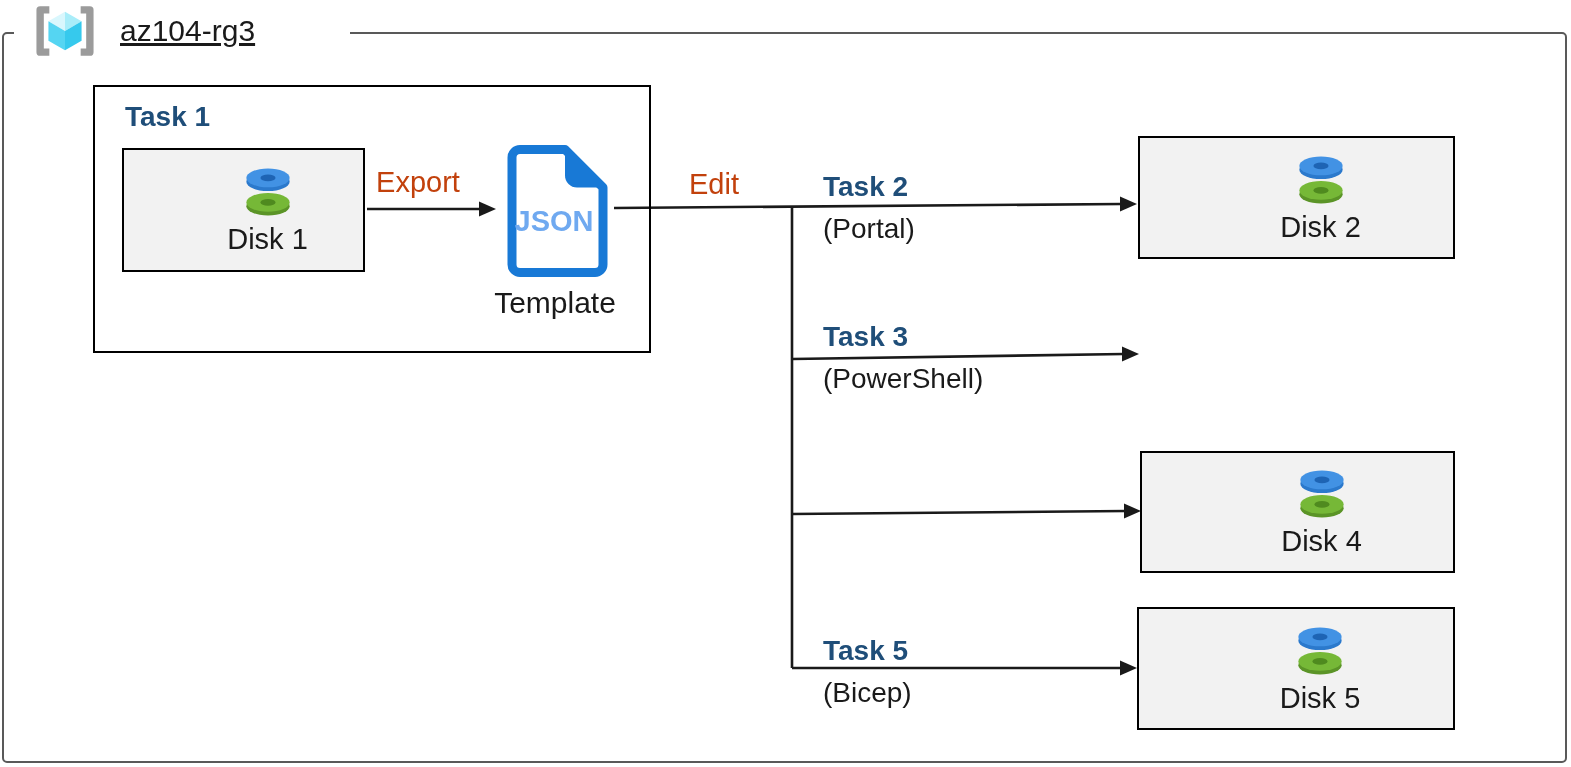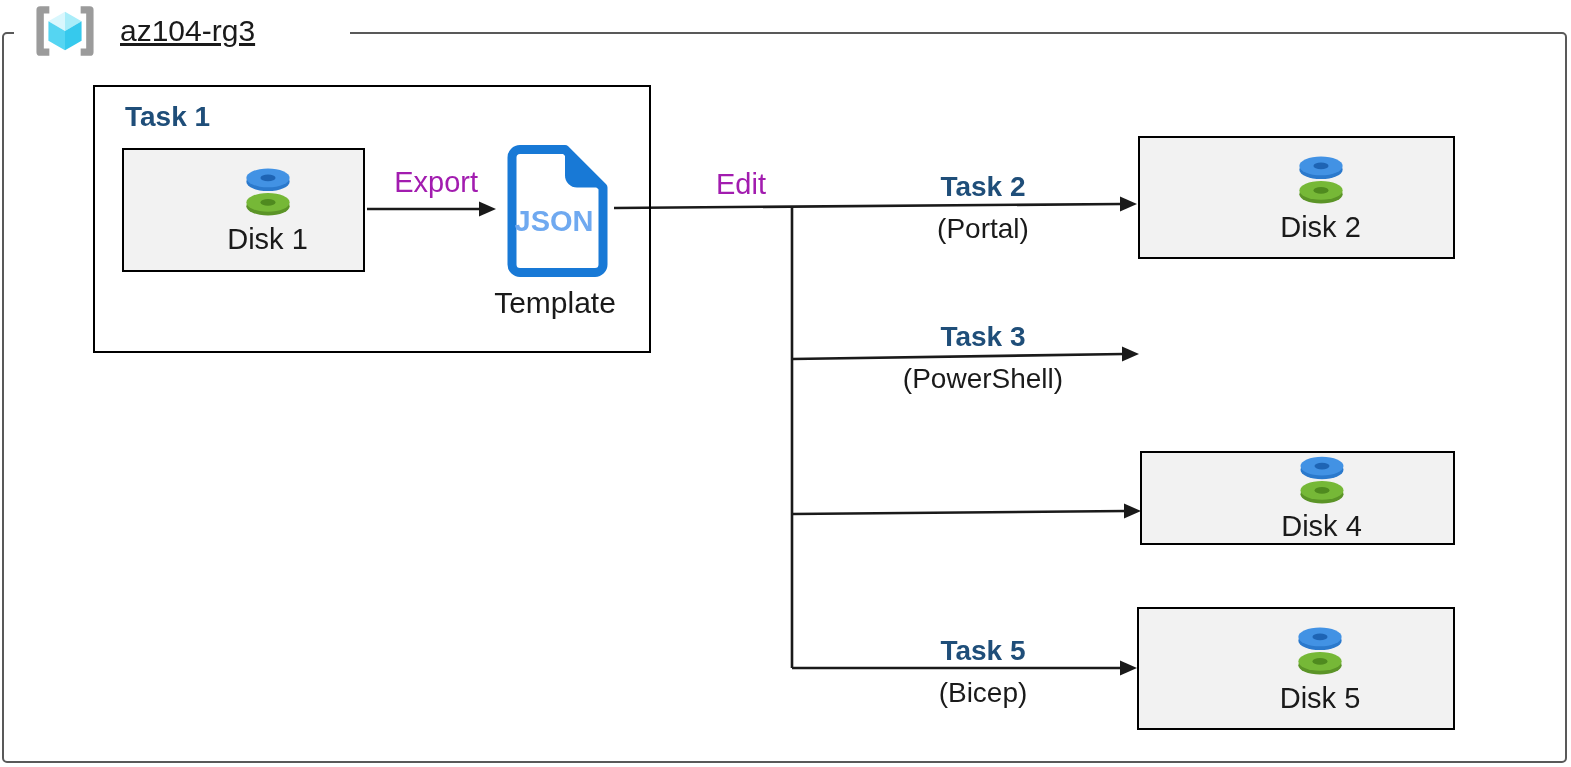--- a/index.html
+++ b/index.html
@@ -67,51 +67,51 @@
     align-items:center; justify-content:center;
     gap:2px;
     padding-left:48px;
   }
   .disk-node svg { width:64px; height:58px; }
   .disk-label { font-size:29px; color:#1a1a1a; line-height:1.1; }
 
   .disk1 { left:122px; top:148px; width:243px; height:124px; }
   .disk2 { left:1138px; top:136px; width:317px; height:123px; }
   .disk3 { left:1140px; top:292px; width:315px; height:123px; }
-  .disk4 { left:1140px; top:451px; width:315px; height:94px; }
+  .disk4 { left:1140px; top:451px; width:315px; height:122px; }
   .disk5 { left:1137px; top:607px; width:318px; height:123px; }
 
   
   .json-node {
     position:absolute;
     left:498px; top:142px;
     width:114px; height:190px;
     display:flex; flex-direction:column; align-items:center;
   }
   .json-node svg { width:114px; height:136px; }
   .json-text { font-weight:bold; }
   .template-label {
     margin-top:8px;
     font-size:30px; color:#1a1a1a; white-space:nowrap;
   }
 
   
   .edge-label {
     position:absolute;
-    font-size:29px; color:#a21caf;
-    text-align:right;
+    font-size:29px; color:#c2410c;
+    text-align:center;
   }
   .export-label { left:358px; top:166px; width:120px; }
   .edit-label   { left:662px; top:168px; width:104px; }
 
   
   .branch-label {
     position:absolute;
     left:823px; width:320px;
-    text-align:center;
+    text-align:left;
   }
   .branch-task {
     font-size:28px; font-weight:bold;
     color:var(--task-heading,#1F4E79);
     line-height:34px;
   }
   .branch-method {
     font-size:28px; color:#1a1a1a;
     line-height:34px;
     margin-top:8px;

